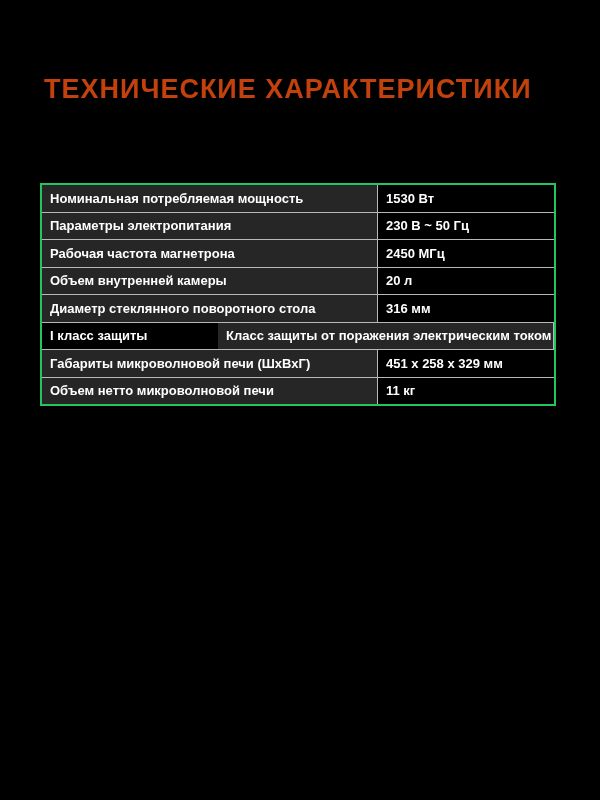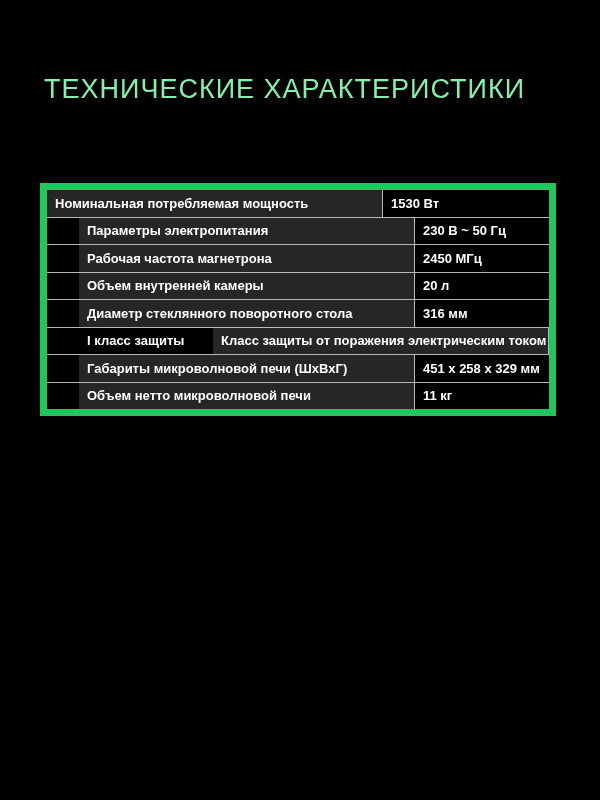--- a/index.html
+++ b/index.html
@@ -13,41 +13,40 @@
     font-family: "Liberation Sans", sans-serif;
     color: #ffffff;
     overflow: hidden;
     position: relative;
   }
   .page-title {
     position: absolute;
     left: 44px;
     top: 74px;
     font-size: 27px;
-    font-weight: normal;
+    font-weight: bold;
     letter-spacing: 1px;
-    color: #86efac;
+    color: #c2410c;
     white-space: nowrap;
   }
   .spec-table {
     position: absolute;
     left: 40px;
     top: 183px;
     width: 516px;
-    border: 7px solid #22c55e;
+    border: 2px solid #22c55e;
     box-sizing: border-box;
   }
   .tr {
     display: flex;
     height: 26.5px;
     align-items: stretch;
   }
   .tr + .tr {
     border-top: 1px solid #b8b8b8;
-    padding-left: 32px;
   }
   .td {
     display: flex;
     align-items: center;
     font-size: 13px;
     font-weight: bold;
     color: #ffffff;
     padding: 0 8px;
     box-sizing: border-box;
     white-space: nowrap;

